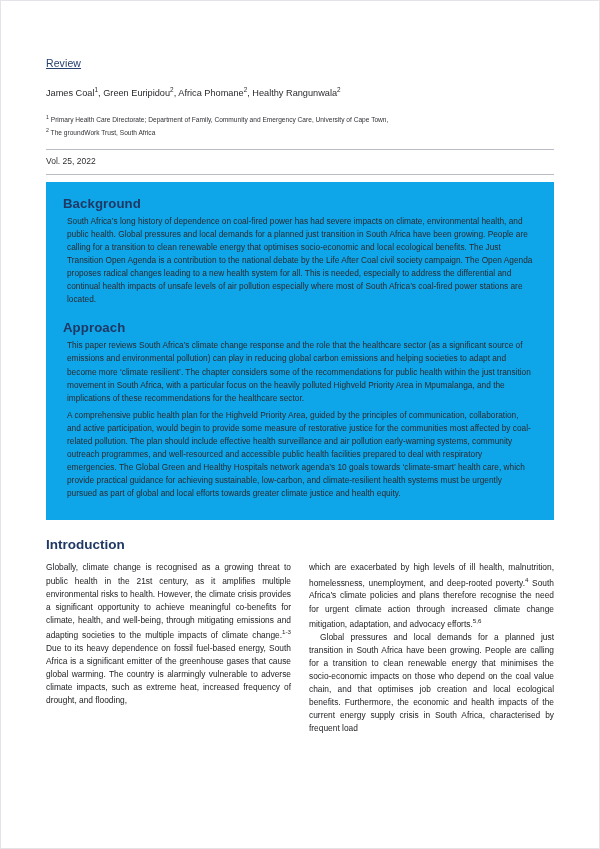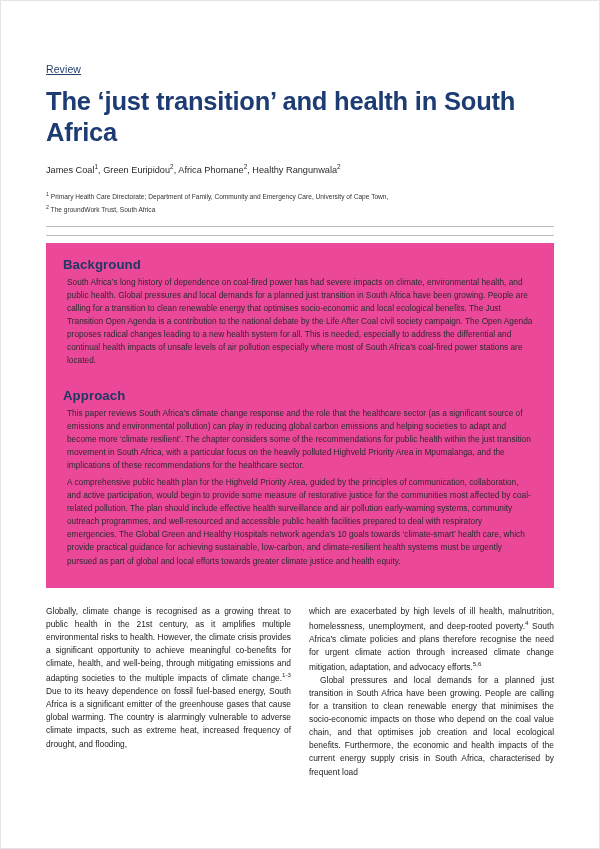--- a/index.html
+++ b/index.html
@@ -14,21 +14,21 @@
     color: #231f20;
     overflow: hidden;
   }
   .page {
     position: relative;
     width: 600px;
     height: 849px;
     box-sizing: border-box;
     background: #ffffff;
     border: 1px solid #e3e3e8;
-    padding: 14px 45px;
+    padding: 8px 45px;
   }
 
   
   .doc-type {
     margin-top: 48px;
     font-size: 10.5px;
     color: #24406e;
     text-decoration: underline;
     display: inline-block;
     letter-spacing: .1px;
@@ -77,31 +77,31 @@
   }
   .rule2 {
     border: 0;
     border-top: 1px solid #b9bcc4;
     margin: 8px 0 0 0;
   }
 
   
   .abstract-box {
     margin-top: 7px;
-    background: #ec4899;
+    background: #0ea5e9;
     padding: 14px 17px 16px 17px;
   }
   .abs-heading {
     font-size: 13.2px;
     font-weight: bold;
     color: #1f3864;
     margin: 0 0 4px 0;
     letter-spacing: .1px;
   }
-  .abs-heading.spaced { margin-top: 20px; }
+  .abs-heading.spaced { margin-top: 14px; }
   .abs-text {
     font-size: 8.3px;
     line-height: 1.58;
     color: #2b2b2f;
     margin: 4px;
     text-align: left;
   }
 
   
   .body-section { margin-top: 17px; }
@@ -131,51 +131,52 @@
   .col p sup { font-size: 6.2px; vertical-align: super; }
 </style>
 </head>
 <body>
 
 <div class="page">
 
   <div>
     <a class="doc-type" href="#">Review</a>
 
-    <h1 class="paper-title">The ‘just transition’ and health in South Africa</h1>
 
     <div class="authors">
       <span>James Coal</span><sup>1</sup>,
       <span>Green Euripidou</span><sup>2</sup>,
       <span>Africa Phomane</span><sup>2</sup>,
       <span>Healthy Rangunwala</span><sup>2</sup>
     </div>
 
     <div class="affiliations">
       <span class="affil-line"><sup>1</sup> <span>Primary Health Care Directorate; Department of Family, Community and Emergency Care, University of Cape Town,</span></span>
       <span class="affil-line"><sup>2</sup> <span>The groundWork Trust, South Africa</span></span>
     </div>
 
     <hr class="rule">
 
+    <div class="journal-vol">Vol. 25, 2022</div>
 
     <hr class="rule2">
   </div>
 
   <div class="abstract-box">
     <div class="abs-heading">Background</div>
     <p class="abs-text">South Africa’s long history of dependence on coal-fired power has had severe impacts on climate, environmental health, and public health. Global pressures and local demands for a planned just transition in South Africa have been growing. People are calling for a transition to clean renewable energy that optimises socio-economic and local ecological benefits. The Just Transition Open Agenda is a contribution to the national debate by the Life After Coal civil society campaign. The Open Agenda proposes radical changes leading to a new health system for all. This is needed, especially to address the differential and continual health impacts of unsafe levels of air pollution especially where most of South Africa’s coal-fired power stations are located.</p>
 
     <div class="abs-heading spaced">Approach</div>
     <p class="abs-text">This paper reviews South Africa’s climate change response and the role that the healthcare sector (as a significant source of emissions and environmental pollution) can play in reducing global carbon emissions and helping societies to adapt and become more ‘climate resilient’. The chapter considers some of the recommendations for public health within the just transition movement in South Africa, with a particular focus on the heavily polluted Highveld Priority Area in Mpumalanga, and the implications of these recommendations for the healthcare sector.</p>
 
     <p class="abs-text">A comprehensive public health plan for the Highveld Priority Area, guided by the principles of communication, collaboration, and active participation, would begin to provide some measure of restorative justice for the communities most affected by coal-related pollution. The plan should include effective health surveillance and air pollution early-warning systems, community outreach programmes, and well-resourced and accessible public health facilities prepared to deal with respiratory emergencies. The Global Green and Healthy Hospitals network agenda’s 10 goals towards ‘climate-smart’ health care, which provide practical guidance for achieving sustainable, low-carbon, and climate-resilient health systems must be urgently pursued as part of global and local efforts towards greater climate justice and health equity.</p>
   </div>
 
   <div class="body-section">
+    <div class="section-heading">Introduction</div>
 
     <div class="columns">
       <div class="col">
         <p><span>Globally, climate change is recognised as a growing threat to public health in the 21st century, as it amplifies multiple environmental risks to health. However, the climate crisis provides a significant opportunity to achieve meaningful co-benefits for climate, health, and well-being, through mitigating emissions and adapting societies to the multiple impacts of climate change.</span><sup>1-3</sup><span> Due to its heavy dependence on fossil fuel-based energy, South Africa is a significant emitter of the greenhouse gases that cause global warming. The country is alarmingly vulnerable to adverse climate impacts, such as extreme heat, increased frequency of drought, and flooding,</span></p>
       </div>
 
       <div class="col">
         <p><span>which are exacerbated by high levels of ill health, malnutrition, homelessness, unemployment, and deep-rooted poverty.</span><sup>4</sup><span> South Africa’s climate policies and plans therefore recognise the need for urgent climate action through increased climate change mitigation, adaptation, and advocacy efforts.</span><sup>5,6</sup></p>
         <p class="indent">Global pressures and local demands for a planned just transition in South Africa have been growing. People are calling for a transition to clean renewable energy that minimises the socio-economic impacts on those who depend on the coal value chain, and that optimises job creation and local ecological benefits. Furthermore, the economic and health impacts of the current energy supply crisis in South Africa, characterised by frequent load</p>
       </div>

